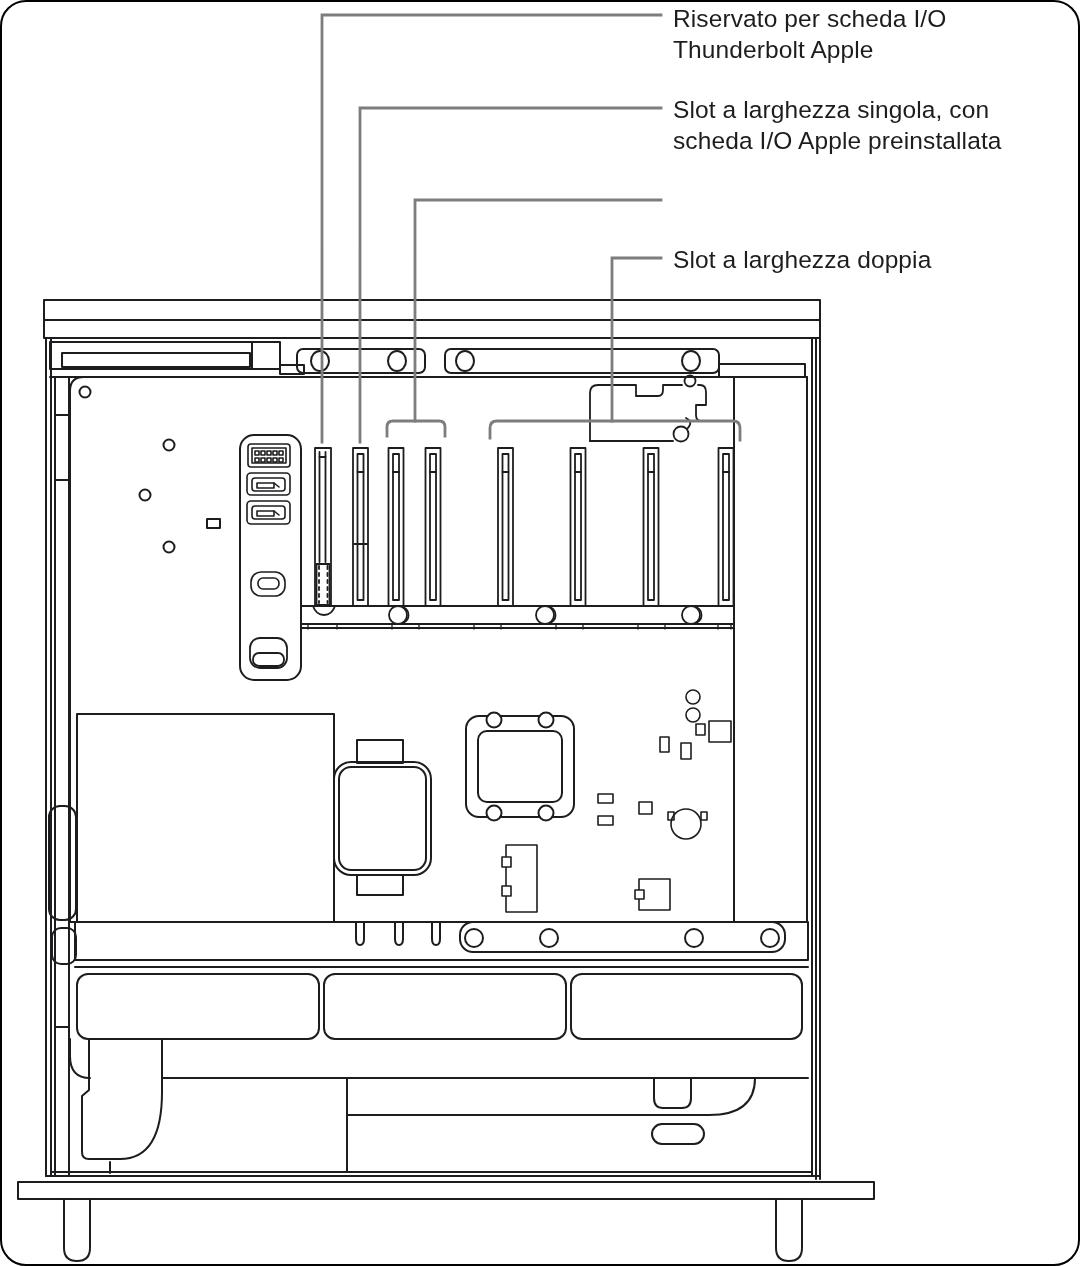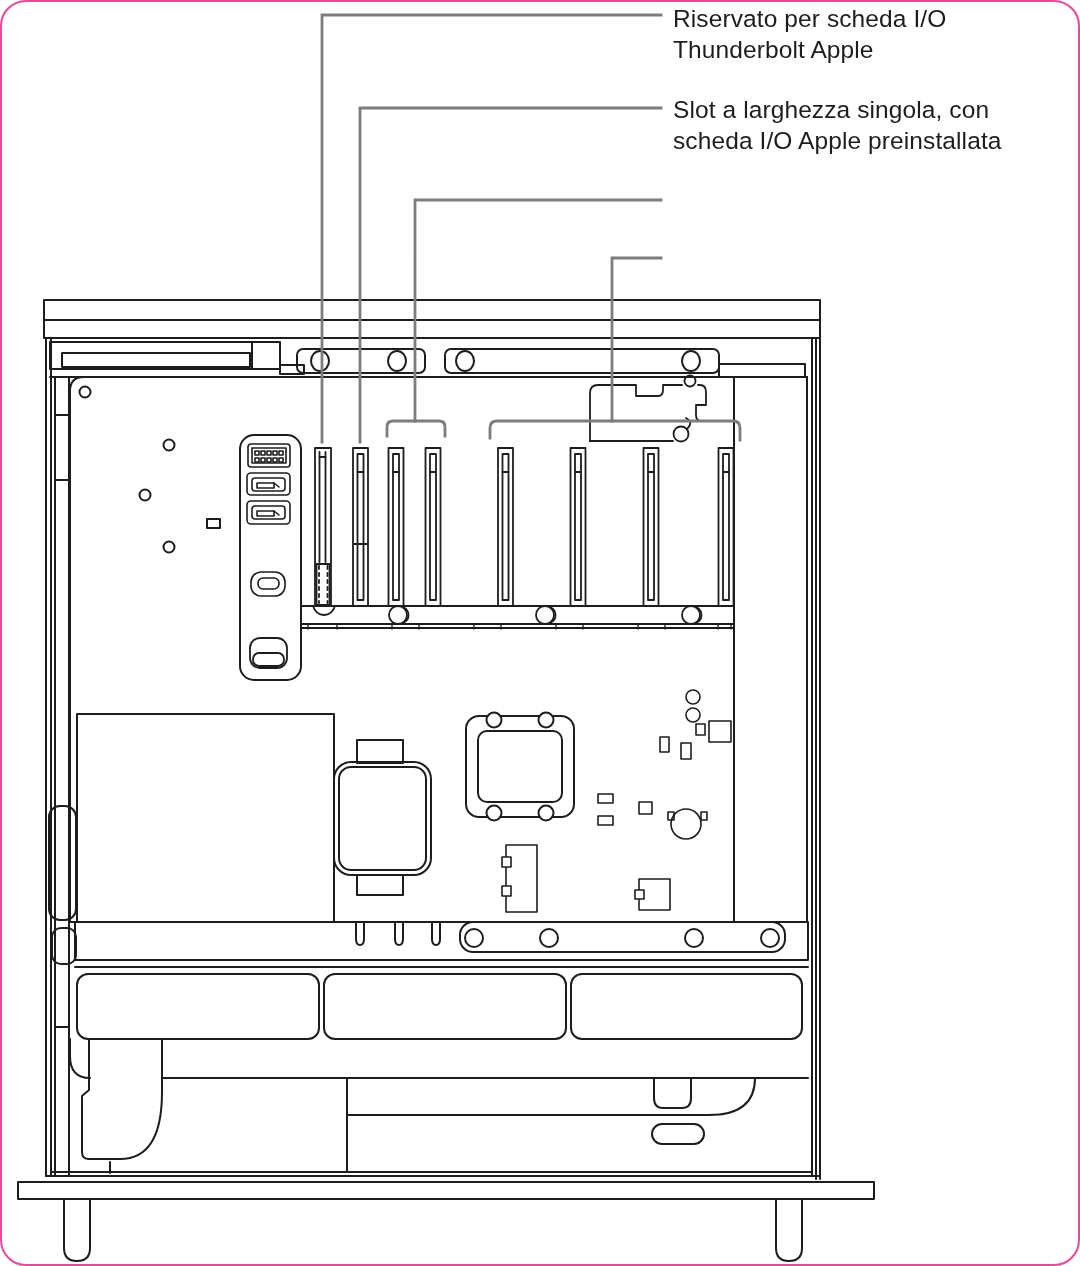--- a/index.html
+++ b/index.html
@@ -1,21 +1,21 @@
 <!DOCTYPE html>
 <html><head>
 <meta charset="utf-8">
 <style>
   html,body{margin:0;padding:0;background:#ffffff;}
   .stage{
     position:relative;
     width:1080px;height:1266px;
     background:#ffffff;
     overflow:hidden;
-    border:2px solid #ec4899;
+    border:2px solid #000000;
     border-radius:26px;
     box-sizing:border-box;
     font-family:"Liberation Sans", sans-serif;
   }
   .stage svg{position:absolute;left:0;top:0;}
   .callout{
     position:absolute;
     left:671px;
     width:395px;
     font-size:24.5px;
@@ -272,14 +272,15 @@
     <path d="M659,256 H610 V419"></path>
     <path d="M488,436 V426 Q488,419 495,419 H731 Q738,419 738,426 V438"></path>
   </g>
 </svg>
 
   <div class="callout" style="top:1px">Riservato per scheda I/O Thunderbolt Apple</div>
 
   <div class="callout" style="top:92px">Slot a larghezza singola, con scheda I/O Apple preinstallata</div>
 
 
+  <div class="callout" style="top:242px">Slot a larghezza doppia</div>
 
 </div>
 
 </body></html>

